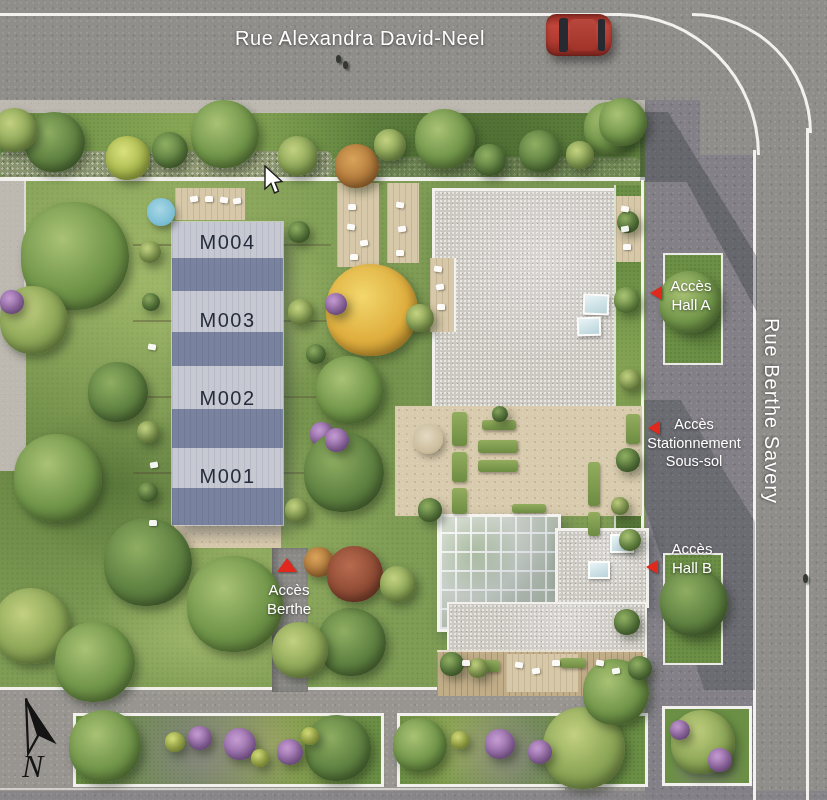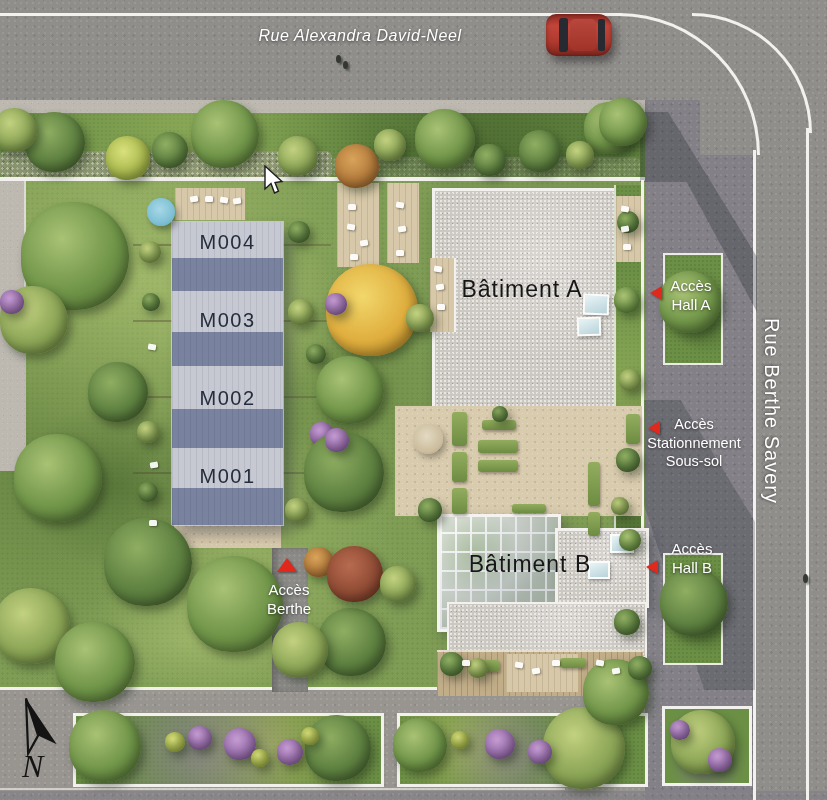--- a/index.html
+++ b/index.html
@@ -77,21 +77,21 @@
   .c-y2{background:radial-gradient(circle at 40% 35%, #d9e07c, #aaba4e 55%, #788a2f 100%);}
   .c-o {background:radial-gradient(circle at 40% 35%, #d8a35a, #b2793a 58%, #7a5122 100%);}
   .c-r {background:radial-gradient(circle at 40% 35%, #b76b4f, #8e4a33 58%, #5c2e1e 100%);}
   .c-p {background:radial-gradient(circle at 40% 35%, #c49bd1, #9a6fae 58%, #694879 100%);}
   .greenrow{position:absolute;border-radius:3px;
     background:linear-gradient(180deg,#93ad5e,#6d8c42);box-shadow:1px 2px 3px rgba(0,0,0,.3);}
   .chair{position:absolute;width:8px;height:6px;background:rgba(255,255,255,.92);
     border-radius:1.5px;box-shadow:1px 1px 2px rgba(0,0,0,.35);}
   
   .lbl-white{color:#fff;text-shadow:0 1px 3px rgba(0,0,0,.6);}
-  .street-name{font-size:16px;letter-spacing:.6px;font-style:italic;}
+  .street-name{font-size:20px;letter-spacing:.6px;}
   .v-street{writing-mode:vertical-rl;font-size:20px;letter-spacing:1px;}
   .bldg-label{font-size:23px;color:#161616;letter-spacing:1px;text-align:center;}
   .maison-label{font-size:20px;color:#252c3c;letter-spacing:1.5px;text-align:center;width:111px;left:172px;}
   .access-label{font-size:15px;line-height:1.28;text-align:center;font-weight:400;}
   .tri-left{width:0;height:0;border-top:7px solid transparent;border-bottom:7px solid transparent;
     border-right:12px solid var(--accent-red,#e0281c);filter:drop-shadow(1px 1px 1px rgba(0,0,0,.45));}
   .tri-up{width:0;height:0;border-left:10px solid transparent;border-right:10px solid transparent;
     border-bottom:14px solid var(--accent-red,#e0281c);filter:drop-shadow(1px 1px 1px rgba(0,0,0,.45));}
   .ped{position:absolute;background:#343833;border-radius:50%;box-shadow:2px 2px 2px rgba(0,0,0,.4);}
   .shadow-band{position:absolute;background:rgba(28,32,44,.28);}
@@ -154,33 +154,31 @@
   <div class="abs deck" style="left:387px;top:183px;width:32px;height:80px;"></div>
   <div class="abs" style="left:147px;top:198px;width:28px;height:28px;border-radius:50%;background:radial-gradient(circle at 45% 40%,#a8d8e6,#7fc0d6 60%,#5ba4bd);box-shadow:3px 4px 6px rgba(0,0,0,.35);"></div>
 
   <div class="abs gravel" style="left:432px;top:188px;width:180px;height:218px;border:3px solid #f2f1ee;box-shadow:6px 7px 14px rgba(30,35,50,.38);"></div>
   <div class="abs deck" style="left:430px;top:258px;width:24px;height:74px;border-right:2px solid #f2f1ee;"></div>
   <div class="skylight" style="left:583px;top:294px;width:22px;height:17px;transform:rotate(2deg);"></div>
   <div class="skylight" style="left:577px;top:317px;width:20px;height:15px;transform:rotate(-2deg);"></div>
   <div class="abs hedge" style="left:614px;top:185px;width:28px;height:505px;border-left:2px solid rgba(244,243,240,.8);"></div>
   <div class="abs deck" style="left:616px;top:196px;width:26px;height:66px;"></div>
   <div class="abs wline" style="left:641px;top:180px;width:3px;height:510px;"></div>
-  <div class="abs bldg-label" style="left:432px;top:276px;width:180px;">Bâtiment A</div>
 
   <div class="abs terrace" style="left:395px;top:406px;width:247px;height:110px;"></div>
   <div class="abs" style="left:413px;top:424px;width:30px;height:30px;border-radius:50%;background:radial-gradient(circle at 45% 40%,#e4dac2,#cbbd9d 65%,#a8996f);box-shadow:3px 4px 6px rgba(0,0,0,.3);"></div>
 
   <div class="abs atrium" style="left:437px;top:514px;width:118px;height:112px;"></div>
   <div class="abs gravel" style="left:555px;top:528px;width:88px;height:74px;border:3px solid #f2f1ee;box-shadow:5px 6px 10px rgba(30,35,50,.3);"></div>
   <div class="skylight" style="left:610px;top:534px;width:20px;height:15px;"></div>
   <div class="skylight" style="left:588px;top:561px;width:18px;height:14px;"></div>
   <div class="abs gravel" style="left:447px;top:602px;width:196px;height:52px;border:2px solid #f2f1ee;"></div>
   <div class="abs deck-dark" style="left:437px;top:650px;width:206px;height:44px;border-top:2px solid rgba(244,243,240,.7);"></div>
   <div class="abs deck" style="left:506px;top:654px;width:72px;height:38px;"></div>
-  <div class="abs bldg-label" style="left:430px;top:551px;width:200px;">Bâtiment B</div>
 
   <div class="abs pathg" style="left:272px;top:548px;width:36px;height:144px;box-shadow:inset 4px 0 6px rgba(0,0,0,.25);"></div>
 
   <div class="abs hedge" style="left:663px;top:253px;width:56px;height:108px;border:2px solid #eceae6;"></div>
   <div class="abs hedge" style="left:663px;top:553px;width:56px;height:108px;border:2px solid #eceae6;"></div>
   <div class="abs hedge" style="left:73px;top:713px;width:305px;height:68px;border:3px solid #f2f1ee;background-image:radial-gradient(circle at 40% 50%,rgba(154,127,174,.55),transparent 55%),radial-gradient(circle at 65% 40%,rgba(205,200,110,.45),transparent 45%),radial-gradient(rgba(0,0,0,.08) 1px,transparent 1.3px);background-size:auto,auto,4px 4px;"></div>
   <div class="abs hedge" style="left:397px;top:713px;width:245px;height:68px;border:3px solid #f2f1ee;background-image:radial-gradient(circle at 45% 55%,rgba(154,127,174,.5),transparent 50%),radial-gradient(circle at 25% 40%,rgba(205,210,110,.45),transparent 40%),radial-gradient(rgba(0,0,0,.08) 1px,transparent 1.3px);background-size:auto,auto,4px 4px;"></div>
   <div class="abs hedge" style="left:662px;top:706px;width:84px;height:74px;border:3px solid #f2f1ee;background-image:radial-gradient(circle at 50% 75%,rgba(154,127,174,.5),transparent 55%);"></div>
 
   <div class="abs" style="left:546px;top:14px;width:66px;height:42px;border-radius:10px 14px 14px 10px;background:linear-gradient(180deg,#8e2a22,#c2453a 28%,#b03a30 65%,#7e251e);box-shadow:4px 6px 8px rgba(0,0,0,.4),inset 0 0 5px rgba(0,0,0,.35);">

